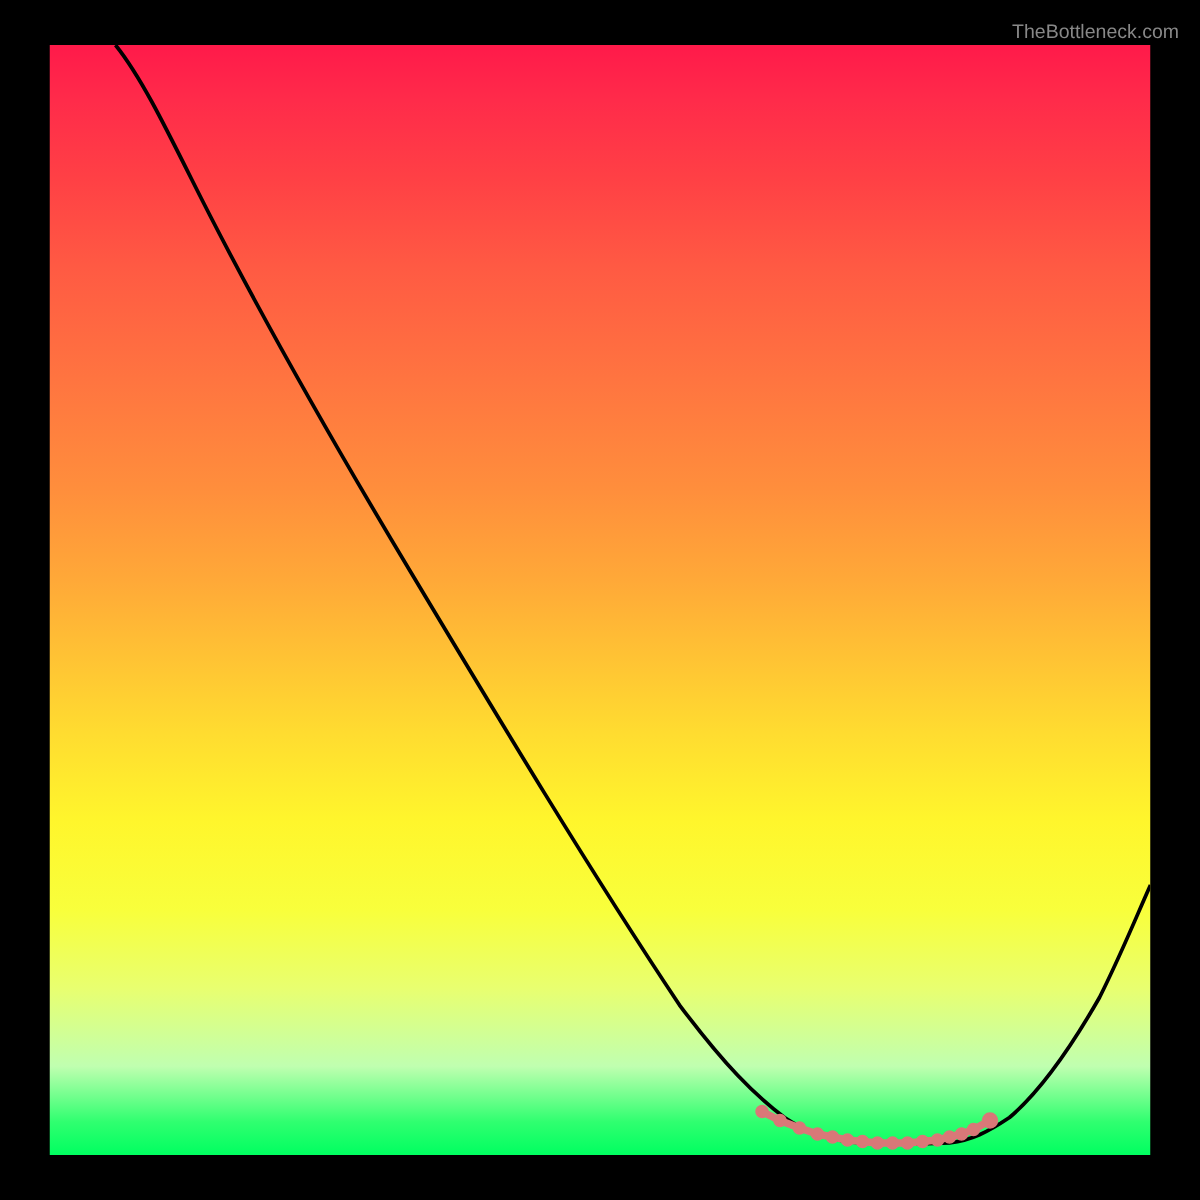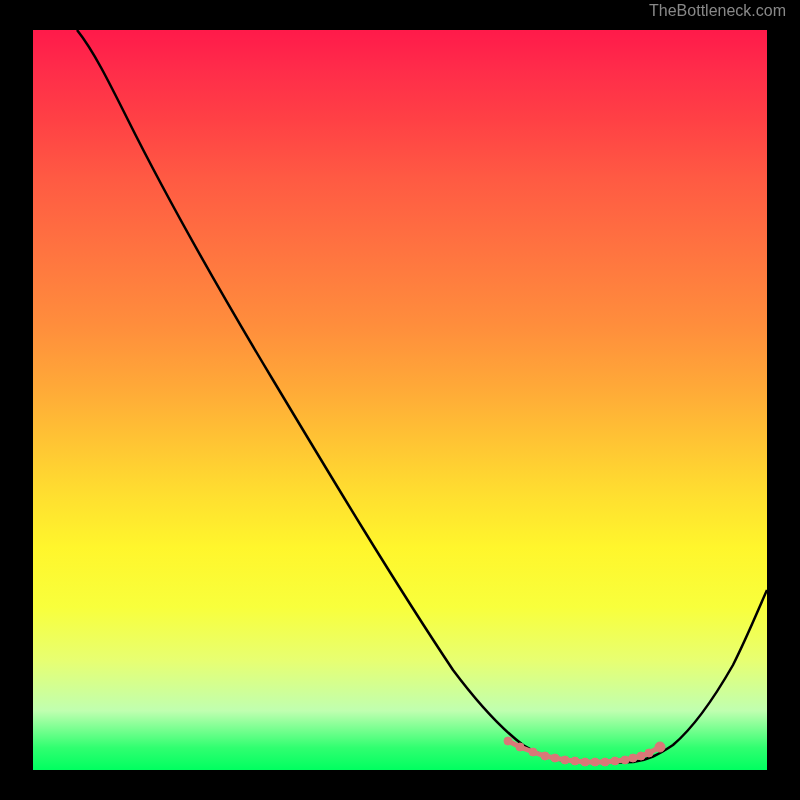--- a/index.html
+++ b/index.html
@@ -5,24 +5,24 @@
   * { margin: 0; padding: 0; box-sizing: border-box; }
   body {
     width: 800px;
     height: 800px;
     background: #000;
     position: relative;
     font-family: Arial, sans-serif;
   }
   .attribution {
     position: absolute;
-    top: 2px;
+    top: 13px;
     right: 14px;
     color: #888;
-    font-size: 16px;
+    font-size: 13px;
     font-weight: normal;
     z-index: 10;
   }
   .plot-area {
     position: absolute;
     left: 33px;
     top: 30px;
     width: 734px;
     height: 740px;
     overflow: hidden;

